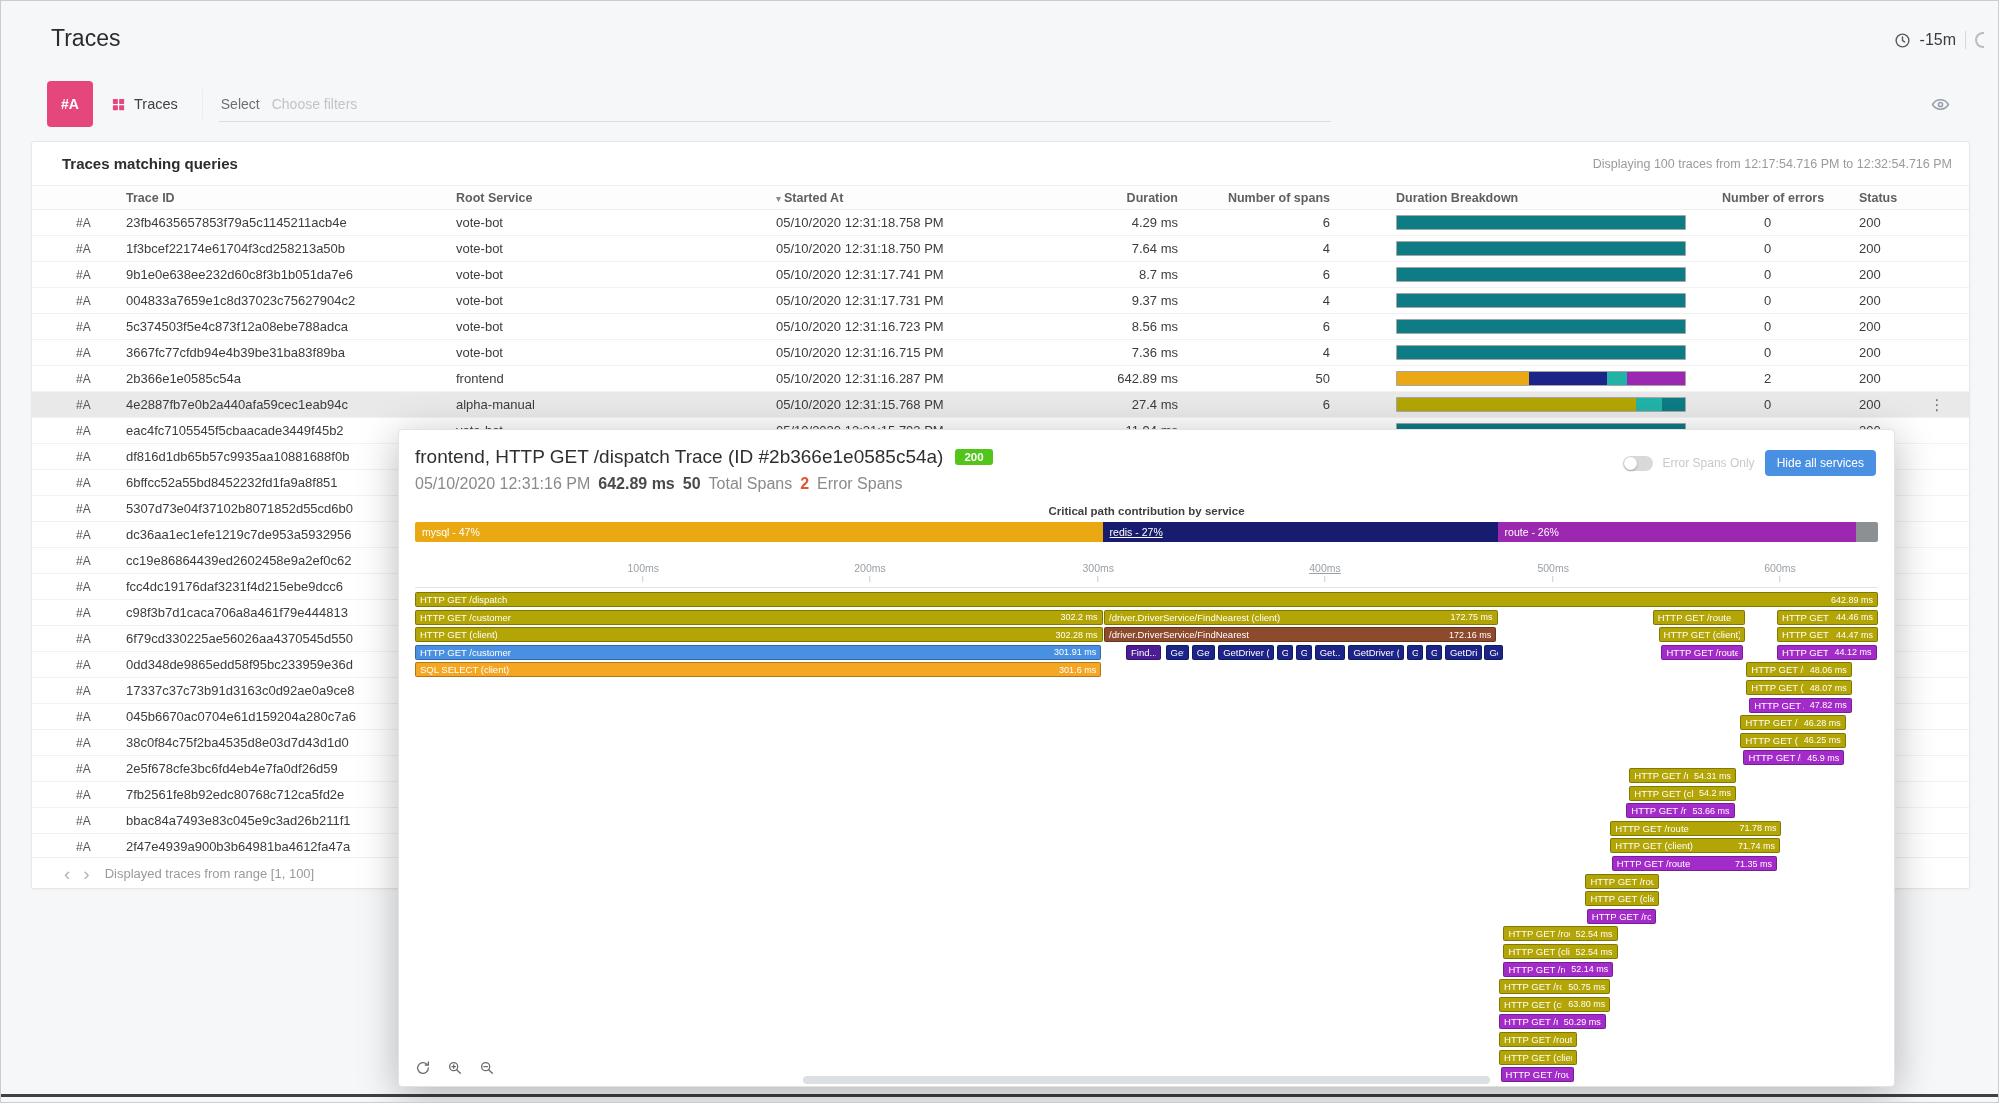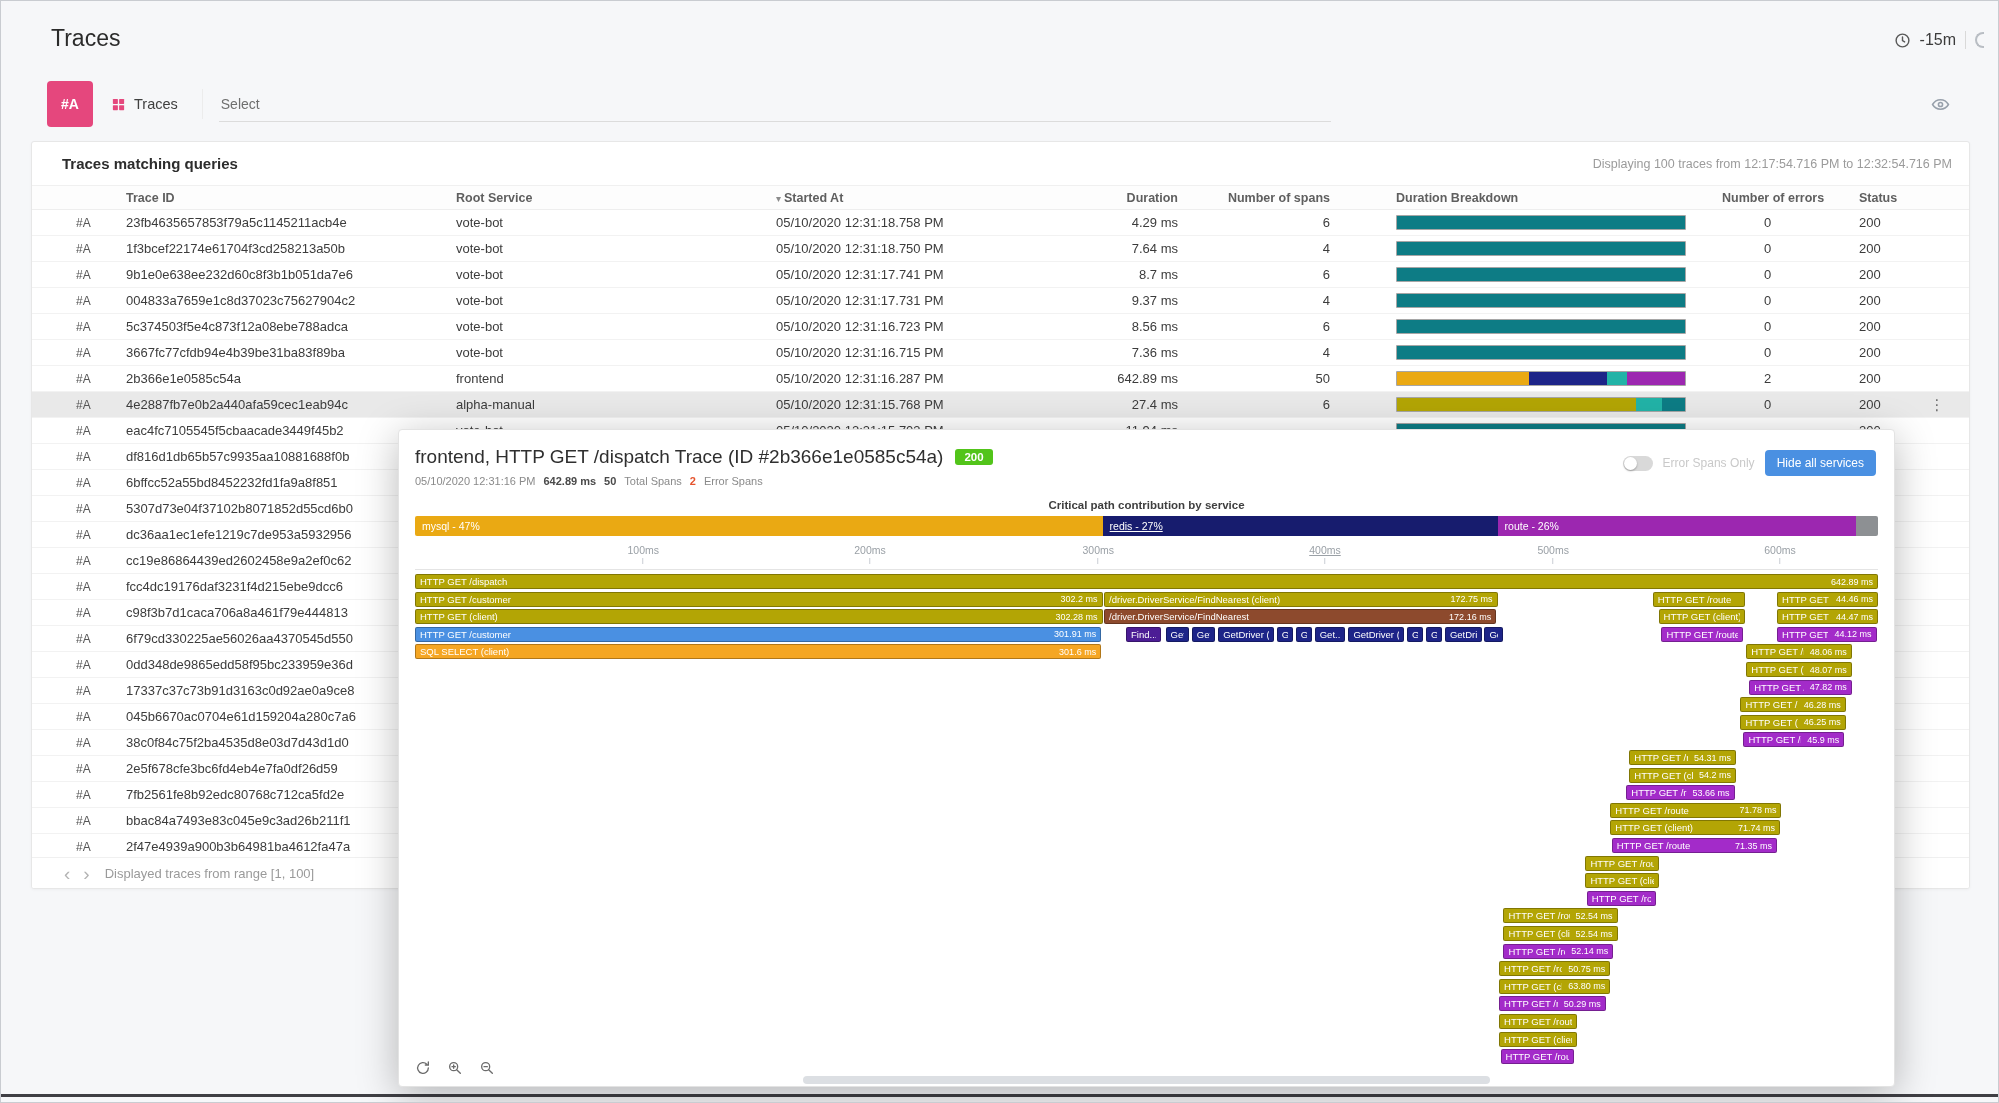--- a/index.html
+++ b/index.html
@@ -47,32 +47,32 @@
   .bdseg{height:100%}
   .pagination{position:absolute;bottom:0;left:0;right:0;height:31px;border-top:1px solid #f0f0f0;display:flex;align-items:center;gap:5px;padding-left:28px;color:#9a9a9a;font-size:13px;background:#fff}
   .pg-arrow{font-size:19px;color:#b3b3b3;cursor:pointer;padding:0 4px;line-height:1}
   .pg-text{margin-left:6px}
 
   
   .modal{position:absolute;left:397px;top:428px;width:1497px;height:658px;background:#fff;border:1px solid #e3e3e3;border-radius:4px;box-shadow:0 8px 40px rgba(0,0,0,.28);z-index:20;padding:16px 16px 14px}
   .modal-title-row{display:flex;align-items:center;gap:12px}
   .modal-title{font-size:19px;color:#2f2f2f;font-weight:400}
   .status-badge{background:#52c41a;color:#fff;font-size:11.5px;font-weight:700;padding:2px 9px;border-radius:3px}
-  .modal-meta{margin-top:7px;font-size:11px;color:#8a8a8a;display:flex;gap:8px;align-items:baseline}
+  .modal-meta{margin-top:7px;font-size:16px;color:#8a8a8a;display:flex;gap:8px;align-items:baseline}
   .meta-b{color:#4a4a4a;font-weight:700}
   .meta-err{color:#e5542e;font-weight:700}
   .modal-controls{position:absolute;top:20px;right:18px;display:flex;align-items:center;gap:10px}
   .toggle{width:30px;height:15px;border-radius:8px;background:#d9d9d9;position:relative;cursor:pointer}
   .toggle-knob{position:absolute;left:1px;top:1px;width:13px;height:13px;border-radius:50%;background:#fff;box-shadow:0 1px 2px rgba(0,0,0,.3)}
   .toggle-label{font-size:12px;color:#c9c9c9}
   .hide-btn{background:#4a90e2;color:#fff;font-size:12px;padding:6px 12px;border-radius:4px;border:none;cursor:pointer}
   .cp-title{text-align:center;font-size:11.5px;color:#3f3f3f;margin-top:12px;font-weight:700}
   .cp-bar{display:flex;height:20px;margin-top:5px;border-radius:2px;overflow:hidden}
   .cp-seg{height:100%;color:#fff;font-size:10.5px;line-height:20px;padding-left:7px;white-space:nowrap;overflow:hidden}
-  .timeline{position:relative;height:30px;margin-top:4px;border-bottom:1px solid #e4e4e4}
+  .timeline{position:relative;height:30px;margin-top:16px;border-bottom:1px solid #e4e4e4}
   .tick{position:absolute;top:4px;transform:translateX(-50%);font-size:10.5px;color:#9aa0a6;text-align:center}
   .tick:after{content:"";display:block;width:1px;height:6px;background:#c9ced4;margin:2px auto 0}
   .gantt{position:relative;height:496px;margin-top:3px}
   .gspan{position:absolute;height:15px;border-radius:2px;display:flex;justify-content:space-between;align-items:center;padding:4px 4px;font-size:9.5px;color:#fff;overflow:hidden;white-space:nowrap;border:1px solid rgba(0,0,0,.28);cursor:pointer}
   .gspan .t{overflow:hidden;flex:0 1 auto}
   .gspan .v{flex:0 0 auto;margin-left:6px;font-size:9px}
   .zoom-controls{position:absolute;left:16px;bottom:10px;display:flex;gap:16px;align-items:center}
   .zoom-controls span{line-height:0;cursor:pointer}
   .modal-scrollbar{position:absolute;bottom:2px;left:27%;width:46%;height:8px;border-radius:4px;background:#dcdfe3}
 
@@ -104,20 +104,21 @@
             <rect x="3" y="3" width="8" height="8" rx="1"></rect>
             <rect x="13" y="3" width="8" height="8" rx="1"></rect>
             <rect x="3" y="13" width="8" height="8" rx="1"></rect>
             <rect x="13" y="13" width="8" height="8" rx="1"></rect>
           </svg>
       </span>
       <span>Traces</span>
     </div>
     <div class="filter-wrap">
       <span class="select-label">Select</span>
+      <input class="filter-input" placeholder="Choose filters" style="">
     </div>
     <span class="eye-btn">
       <svg width="19" height="19" viewBox="0 0 24 24" fill="none" stroke="#97a0ab" stroke-width="2">
           <path d="M2 12s3.5-6 10-6 10 6 10 6-3.5 6-10 6S2 12 2 12z"></path>
           <circle cx="12" cy="12" r="2.6"></circle>
         </svg>
     </span>
   </div>
 
   <div class="table-card">

